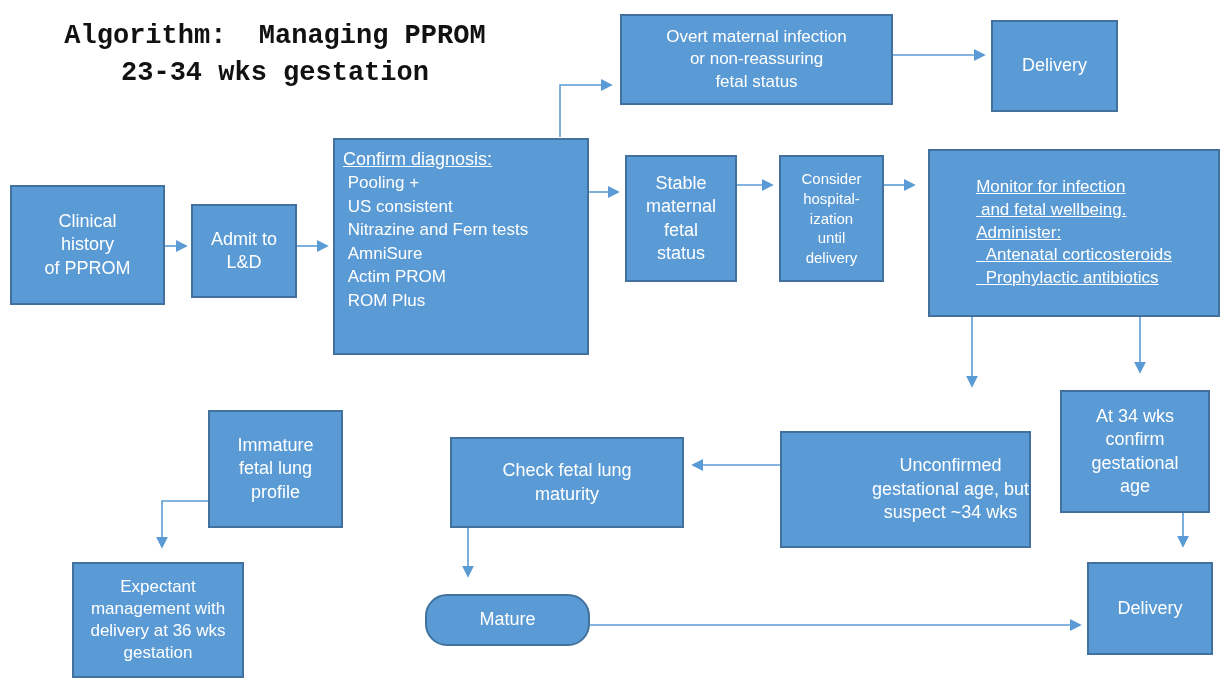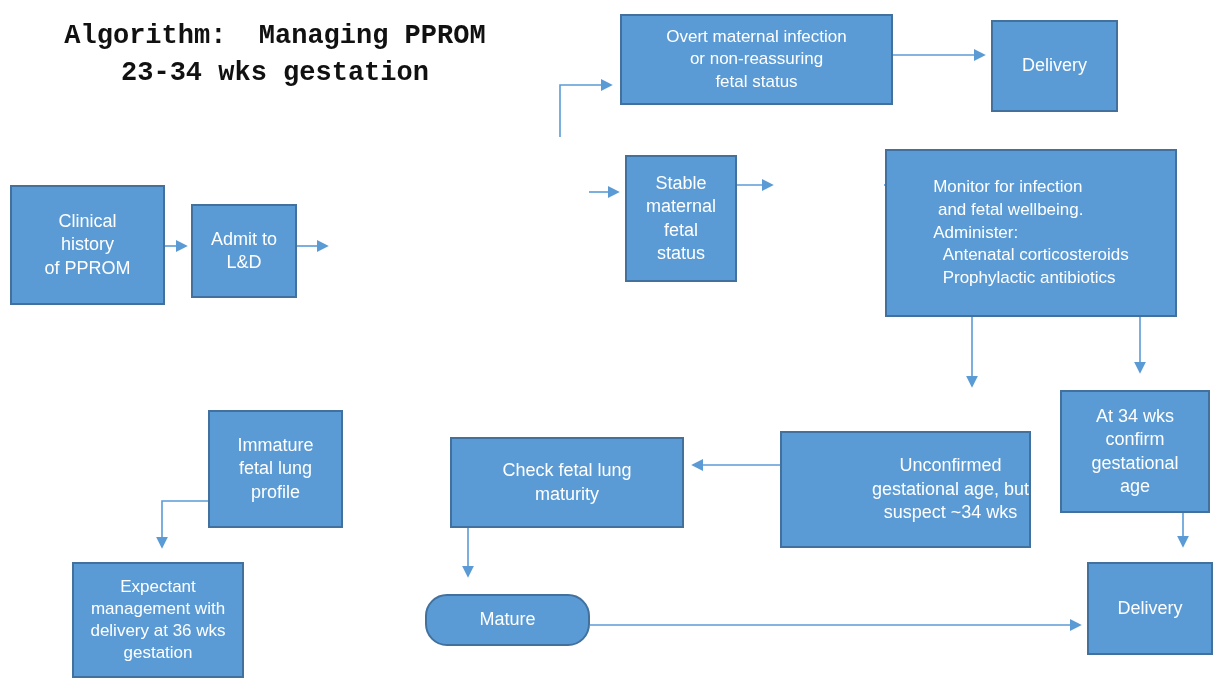--- a/index.html
+++ b/index.html
@@ -36,21 +36,21 @@
                    flex-direction:column;align-items:flex-start;justify-content:flex-start;
                    padding:7px 8px;}
   #box-confirm .heading{font-size:18px;text-decoration:underline;line-height:1.35;white-space:pre;}
   #box-confirm .txt{text-align:left;font-size:17px;line-height:1.38;}
   #box-overt      {left:620px; top:14px;  width:273px; height:91px;}
   #box-overt .txt {font-size:17px;}
   #box-deliver    {left:991px; top:20px;  width:127px; height:92px;}
   #box-stable     {left:625px; top:155px; width:112px; height:127px;}
   #box-consider   {left:779px; top:155px; width:105px; height:127px;}
   #box-consider .txt{font-size:15px;line-height:1.32;}
-  #box-monitor    {left:885px; top:149px; width:292px; height:168px;}
+  #box-monitor    {left:928px; top:149px; width:292px; height:168px;text-decoration:underline;}
   #box-monitor .txt{text-align:left;font-size:17px;line-height:1.35;}
   #box-at34       {left:1060px;top:390px; width:150px; height:123px;}
   #box-unconfirmed{left:780px; top:431px; width:251px; height:117px;justify-content:flex-end;}
   #box-immature   {left:208px; top:410px; width:135px; height:118px;}
   #box-check      {left:450px; top:437px; width:234px; height:91px;}
   #box-expectant  {left:72px;  top:562px; width:172px; height:116px;}
   #box-expectant .txt{font-size:17px;}
   #box-mature     {left:425px; top:594px; width:165px; height:52px;border-radius:22px;}
   #box-delivery   {left:1087px;top:562px; width:126px; height:93px;}
 </style>
@@ -88,38 +88,54 @@
     <span class="txt">Clinical
 history
 of PPROM</span>
   </div>
 
   <div class="box" id="box-admit">
     <span class="txt">Admit to
 L&amp;D</span>
   </div>
 
+  <div class="box" id="box-confirm">
+    <span class="heading">Confirm diagnosis:</span>
+    <span class="txt"> Pooling +
+ US consistent
+ Nitrazine and Fern tests
+ AmniSure
+ Actim PROM
+ ROM Plus</span>
+  </div>
 
   <div class="box" id="box-overt">
     <span class="txt">Overt maternal infection
 or non-reassuring
 fetal status</span>
   </div>
 
   <div class="box" id="box-deliver">
     <span class="txt">Delivery</span>
   </div>
 
   <div class="box" id="box-stable">
     <span class="txt">Stable
 maternal
 fetal
 status</span>
   </div>
 
+  <div class="box" id="box-consider">
+    <span class="txt">Consider
+hospital-
+ization
+until
+delivery</span>
+  </div>
 
   <div class="box" id="box-monitor">
     <span class="txt">Monitor for infection
  and fetal wellbeing.
 Administer:
   Antenatal corticosteroids
   Prophylactic antibiotics</span>
   </div>
 
   <div class="box" id="box-at34">

